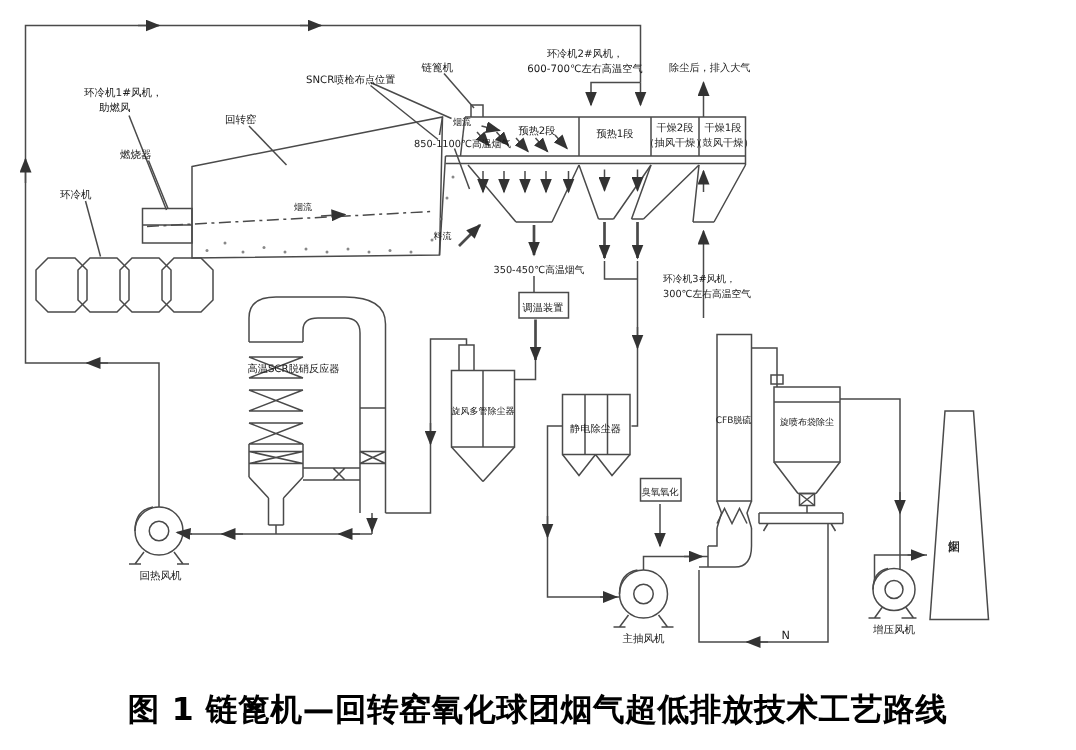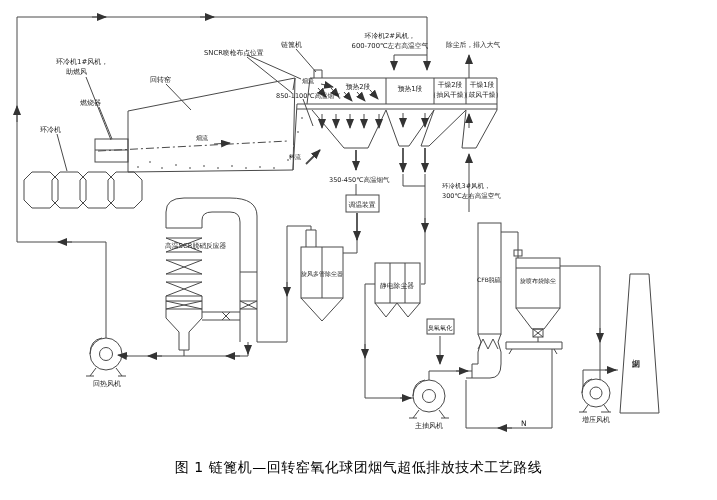--- a/index.html
+++ b/index.html
@@ -6,21 +6,21 @@
   #page{position:relative;width:717px;height:500px;background:#ffffff;overflow:hidden;
         font-family:"DejaVu Sans",sans-serif;}
   svg{position:absolute;left:0;top:0;}
   .ln{stroke:#4a4a4a;stroke-width:1;fill:none;}
   .bold{stroke-width:1.8;}
   .lbl{font-family:"DejaVu Sans",sans-serif;fill:#1a1a1a;}
   .mid{text-anchor:middle;}
   #stack-label{position:absolute;left:629px;top:353px;writing-mode:vertical-rl;
         text-orientation:upright;font-size:8px;color:#1a1a1a;letter-spacing:1px;}
   #caption{position:absolute;left:0;top:459px;width:717px;text-align:center;
-        font-size:14px;font-weight:normal;color:#000;letter-spacing:0.5px;}
+        font-size:21px;font-weight:bold;color:#000;letter-spacing:0.5px;}
 </style>
 </head>
 <body>
 
 <div id="page">
 <svg width="717" height="455" viewBox="0 0 717 455">
   <defs>
     <marker id="ah" markerWidth="10" markerHeight="8" refX="9" refY="4" orient="auto" markerUnits="userSpaceOnUse">
       <path d="M0,0 L10,4 L0,8 z" fill="#333"></path>
     </marker>

